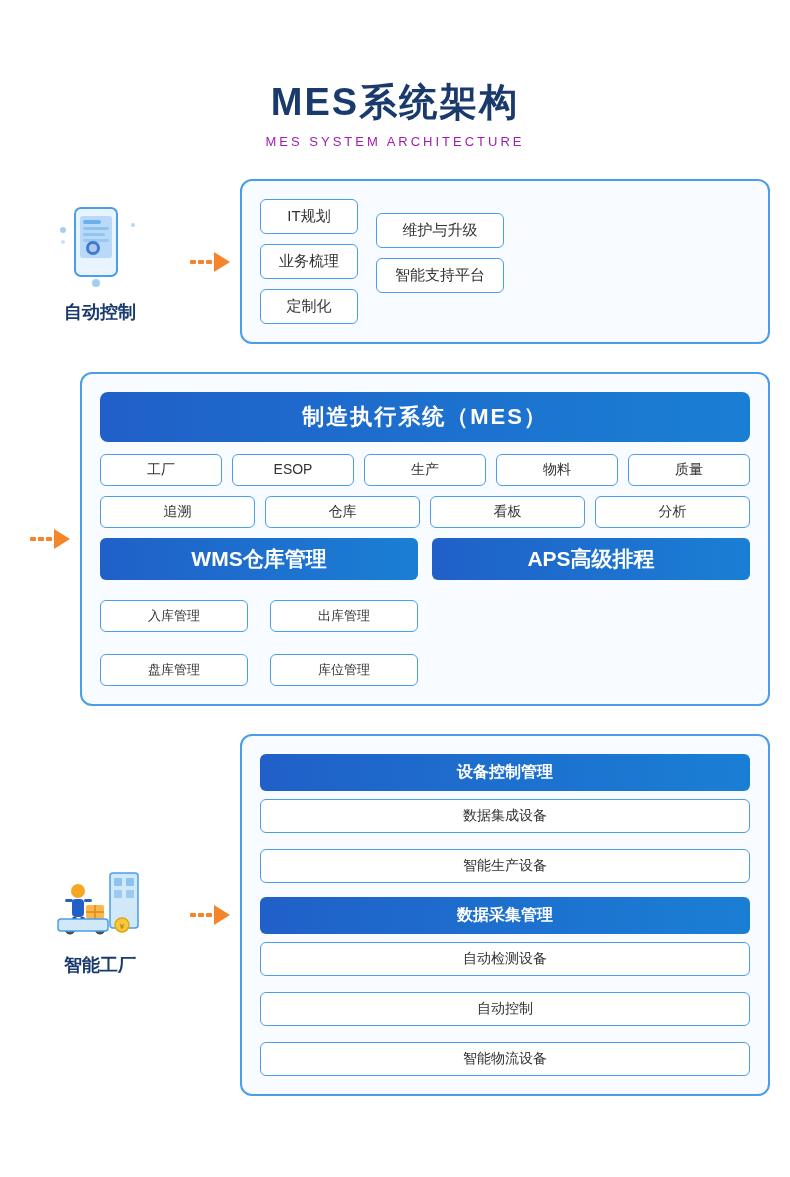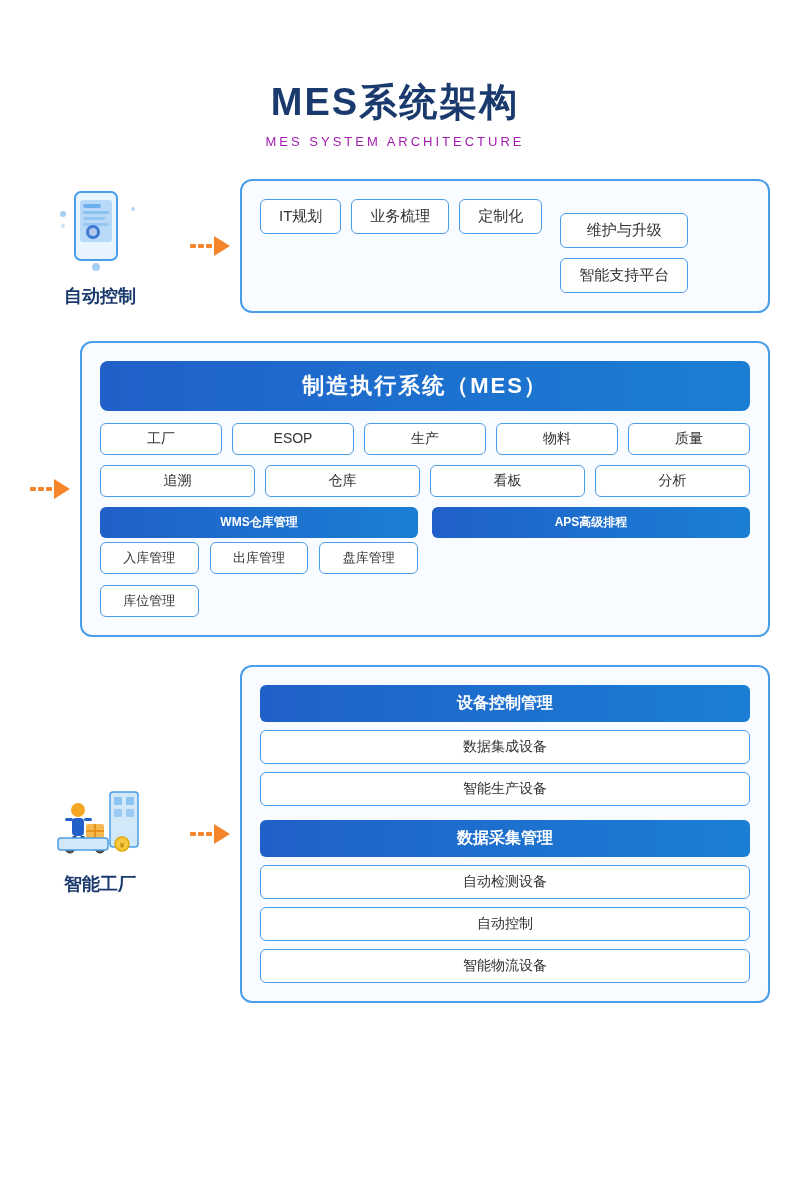--- a/index.html
+++ b/index.html
@@ -98,21 +98,21 @@
 
     
     .s1-grid {
       display: flex;
       flex-direction: row;
       gap: 18px;
       align-items: flex-start;
     }
     .s1-col1 {
       display: flex;
-      flex-direction: row;
+      flex-direction: column;
       gap: 10px;
     }
     .s1-col2 {
       display: flex;
       flex-direction: column;
       gap: 10px;
       margin-top: 14px;
     }
     .tag-box {
       border: 1.5px solid #4a9de8;
@@ -162,30 +162,30 @@
       margin-top: 8px;
     }
     .s2-sub-box {
       flex: 1;
       background: #f8fbff;
     }
     .s2-sub-header {
       background: linear-gradient(90deg, #2060c8, #1a7fd4);
       border-radius: 6px;
       color: #fff;
-      font-size: 12px;
+      font-size: 21px;
       font-weight: bold;
       text-align: center;
       padding: 7px 0;
-      margin-bottom: 4px;
+      margin-bottom: 20px;
     }
     .s2-sub-tags {
       display: grid;
-      grid-template-columns: 1fr 1fr 1fr;
-      gap: 11px;
+      grid-template-columns: 1fr 1fr;
+      gap: 22px;
     }
     .s2-sub-tag {
       border: 1.5px solid #4a9de8;
       border-radius: 6px;
       padding: 6px 4px;
       font-size: 13px;
       color: #333;
       background: #fff;
       text-align: center;
     }
@@ -205,21 +205,21 @@
       color: #fff;
       font-size: 16px;
       font-weight: bold;
       text-align: center;
       padding: 8px 0;
       margin-bottom: 8px;
     }
     .s3-tags {
       display: flex;
       flex-direction: column;
-      gap: 8px;
+      gap: 16px;
     }
     .s3-tag {
       border: 1.5px solid #4a9de8;
       border-radius: 6px;
       padding: 7px 8px;
       font-size: 14px;
       color: #333;
       background: #fff;
       text-align: center;
     }

